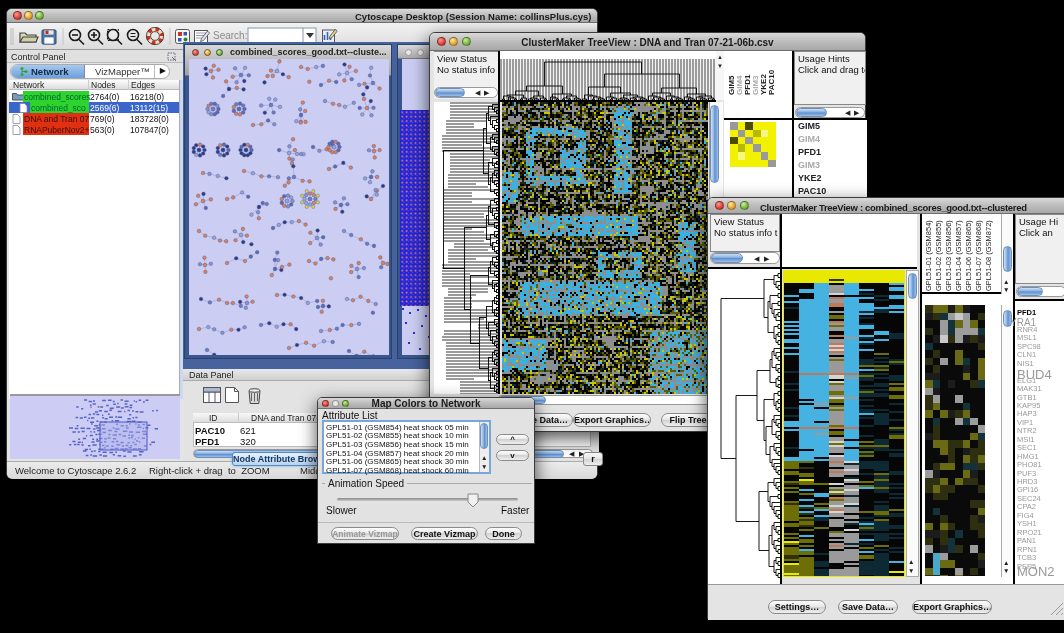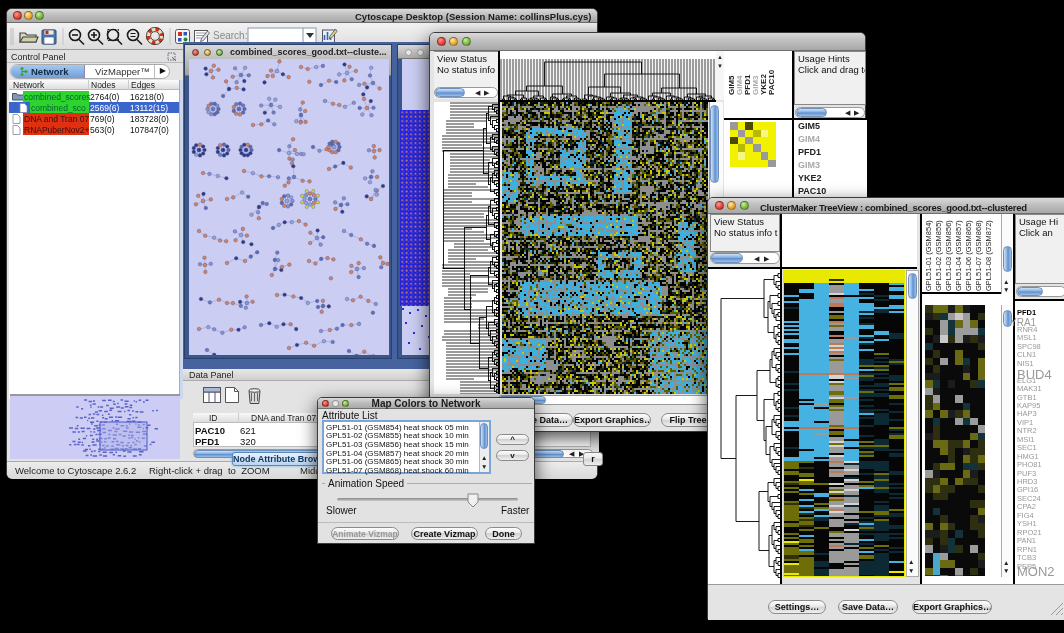--- a/index.html
+++ b/index.html
@@ -615,20 +615,21 @@
     <div class="btn" style="left:225px;top:443px;width:90px;height:14px;border-radius:3px;background:linear-gradient(#e8f1fb,#b9d4ef);border:1px solid #5588bb;box-shadow:0 0 3px #66aaee;font-size:9px;color:#123a66;line-height:13px;white-space:nowrap;overflow:hidden">Node Attribute Browser</div>
     <div class="btn" style="left:576px;top:443px;width:20px;height:14px;border-radius:3px;font-size:9px;line-height:13px">r</div>
   </div>
 <div class="win" style="left:429px;top:32px;width:437px;height:400px;border-radius:6px 6px 2px 2px">
     <div class="tbar" style="height:18px"></div>
     <div class="lights">
       <b class="l-r" style="left:7px;top:4px"></b>
       <b class="l-y" style="left:19px;top:4px"></b>
       <b class="l-g" style="left:32px;top:4px"></b>
     </div>
+    <div class="ttl" style="left:0;right:0;top:4px;font-size:10px;text-align:center">ClusterMaker TreeView : DNA and Tran 07-21-06b.csv</div>
     <div class="panel" style="left:4px;top:18px;width:64px;height:48px;border-width:1px 0 0 0;background:#f0f0f0">View Status<br>No status info f</div>
     <div class="sbh" style="left:4px;top:54px;width:64px;height:11px;border-radius:6px"></div>
     <div class="thumb" style="left:5px;top:55px;width:30px;height:9px"></div>
     <span class="arr" style="left:45px;top:56px">◀</span>
     <span class="arr" style="left:54px;top:56px">▶</span>
     <div class="blk" style="left:68px;top:18px;width:2px;height:343px"></div>
     <div style="position:absolute;left:70px;top:18px;width:216px;height:49px;background:#fff">
       <div style="position:absolute;left:0;top:8px;width:216px;height:41px;background:repeating-linear-gradient(90deg,#9c9c9c 0 2px,#f4f4f4 2px 3px)"></div>
       <svg width="216" height="49" style="position:absolute;left:0;top:0">
         <path d="M2.5 49V48H4.5V49M14.5 49V48H16.5V49M10.5 49V47H15.5V48M8.5 49V46H13.5V47M3.5 48V45H10.5V46M20.5 49V48H22.5V49M21.5 48V47H26.5V49M7.5 45V44H23.5V47M28.5 49V48H32.5V49M34.5 49V48H38.5V49M30.5 48V47H36.5V48M44.5 49V48H46.5V49M40.5 49V47H45.5V48M33.5 47V45H43.5V47M15.5 44V40H38.5V45M56.5 49V48H58.5V49M52.5 49V47H57.5V48M50.5 49V46H55.5V47M62.5 49V48H64.5V49M68.5 49V48H70.5V49M63.5 48V47H69.5V48M76.5 49V48H80.5V49M74.5 49V47H78.5V48M66.5 47V45H76.5V47M52.5 46V43H71.5V45M26.5 40V35H62.5V43M82.5 49V48H86.5V49M92.5 49V48H94.5V49M100.5 49V48H104.5V49M98.5 49V47H102.5V48M93.5 48V46H100.5V47M88.5 49V45H96.5V46M84.5 48V44H92.5V45M110.5 49V48H112.5V49M111.5 48V47H116.5V49M106.5 49V46H113.5V47M118.5 49V48H122.5V49M124.5 49V48H128.5V49M120.5 48V47H126.5V48M134.5 49V48H136.5V49M130.5 49V47H135.5V48M142.5 49V48H146.5V49M140.5 49V47H144.5V48M133.5 47V46H142.5V47M123.5 47V44H137.5V46M110.5 46V42H130.5V44M88.5 44V36H120.5V42M152.5 49V48H154.5V49M160.5 49V48H164.5V49M158.5 49V47H162.5V48M153.5 48V46H160.5V47M148.5 49V45H156.5V46M170.5 49V48H172.5V49M178.5 49V48H182.5V49M176.5 49V47H180.5V48M171.5 48V46H178.5V47M166.5 49V45H174.5V46M152.5 45V42H170.5V45M190.5 49V48H194.5V49M188.5 49V47H192.5V48M184.5 49V46H190.5V47M202.5 49V48H206.5V49M200.5 49V47H204.5V48M196.5 49V46H202.5V47M212.5 49V48H214.5V49M208.5 49V47H213.5V48M199.5 46V45H211.5V47M187.5 46V43H205.5V45M161.5 42V37H196.5V43M104.5 36V23H179.5V37M44.5 35V11H141.5V23" fill="none" stroke="#000" stroke-width="0.9"></path>

